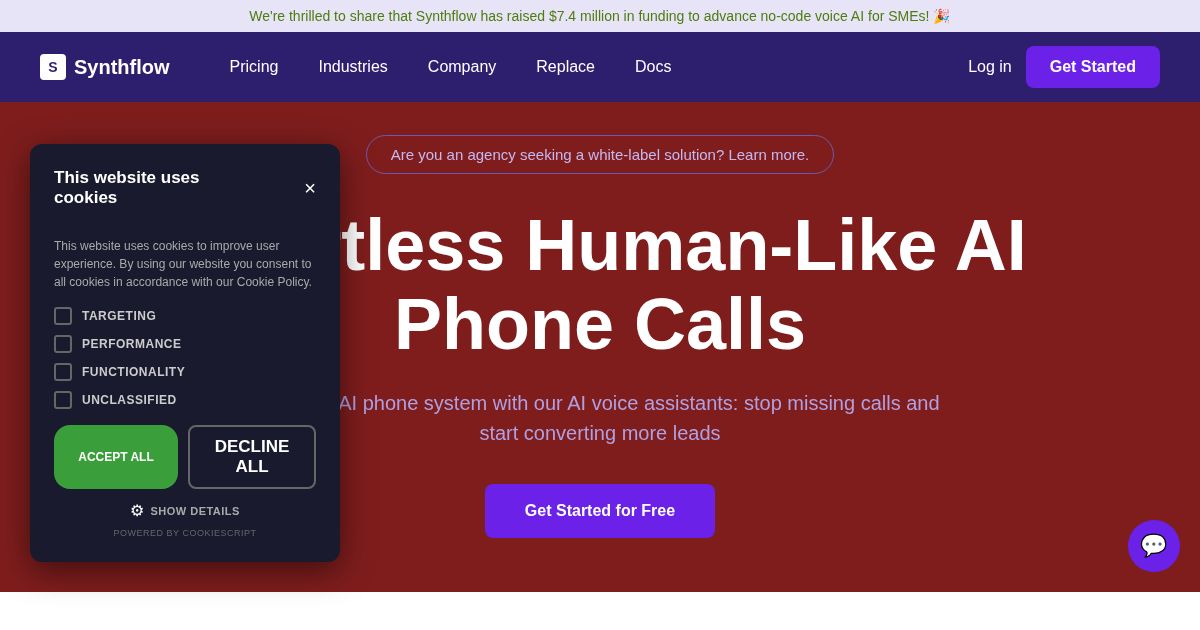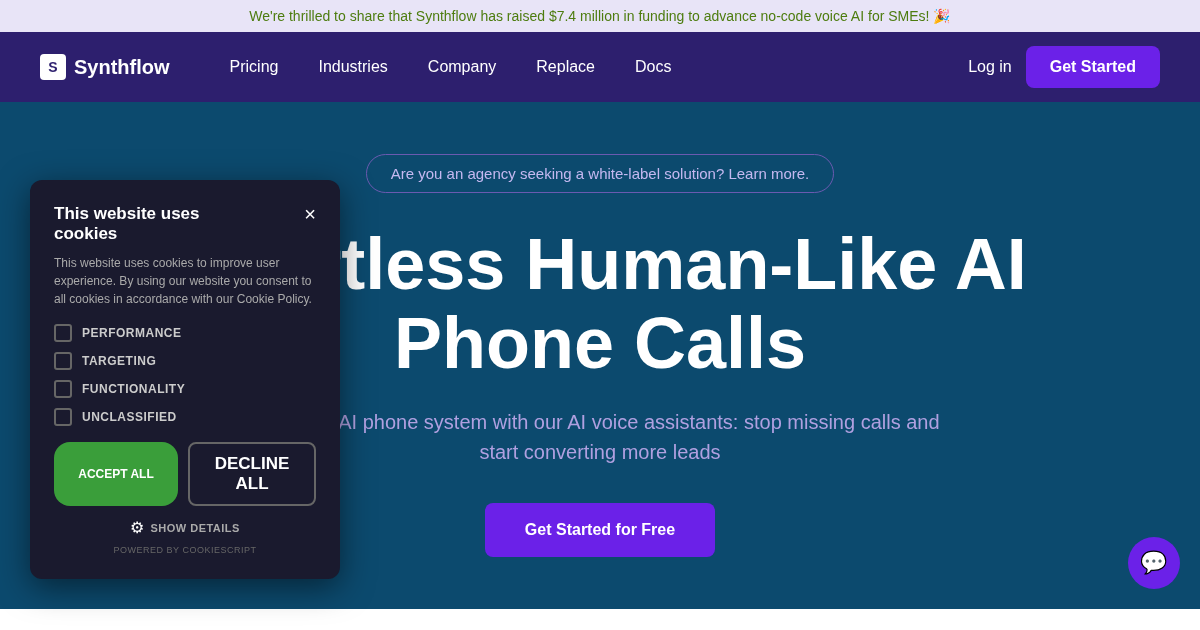--- a/index.html
+++ b/index.html
@@ -72,26 +72,26 @@
       border: none;
       padding: 12px 24px;
       border-radius: 8px;
       font-size: 16px;
       font-weight: 600;
       cursor: pointer;
     }
 
     
     .hero {
-      background: #0c4a6e;
+      background: #7f1d1d;
       min-height: 490px;
       display: flex;
       flex-direction: column;
       align-items: center;
-      padding: 52px 20px;
+      padding: 33px 20px;
       position: relative;
     }
     .agency-pill {
       background: transparent;
       border: 1px solid #6b5ab0;
       border-radius: 50px;
       padding: 10px 24px;
       color: #c4b8f0;
       font-size: 15px;
       margin-bottom: 32px;
@@ -134,22 +134,22 @@
       border-radius: 12px;
       padding: 24px;
       width: 310px;
       color: white;
       z-index: 100;
       box-shadow: 0 8px 32px rgba(0,0,0,0.5);
     }
     .cookie-header {
       display: flex;
       justify-content: space-between;
-      align-items: flex-start;
-      margin-bottom: 10px;
+      align-items: center;
+      margin-bottom: 29px;
       gap: 47px;
     }
     .cookie-title {
       font-size: 17px;
       font-weight: 700;
       color: white;
     }
     .cookie-close {
       background: none;
       border: none;
@@ -289,25 +289,25 @@
 
   <div class="cookie-modal">
     <div class="cookie-header">
       <span class="cookie-title">This website uses cookies</span>
       <button class="cookie-close">×</button>
     </div>
     <p class="cookie-desc">This website uses cookies to improve user experience. By using our website you consent to all cookies in accordance with our Cookie Policy.</p>
     <div class="cookie-options">
       <div class="cookie-option">
         <div class="cookie-checkbox"></div>
-        <span class="cookie-option-label">PERFORMANCE</span>
+        <span class="cookie-option-label">TARGETING</span>
       </div>
       <div class="cookie-option">
         <div class="cookie-checkbox"></div>
-        <span class="cookie-option-label">TARGETING</span>
+        <span class="cookie-option-label">PERFORMANCE</span>
       </div>
       <div class="cookie-option">
         <div class="cookie-checkbox"></div>
         <span class="cookie-option-label">FUNCTIONALITY</span>
       </div>
       <div class="cookie-option">
         <div class="cookie-checkbox"></div>
         <span class="cookie-option-label">UNCLASSIFIED</span>
       </div>
     </div>

